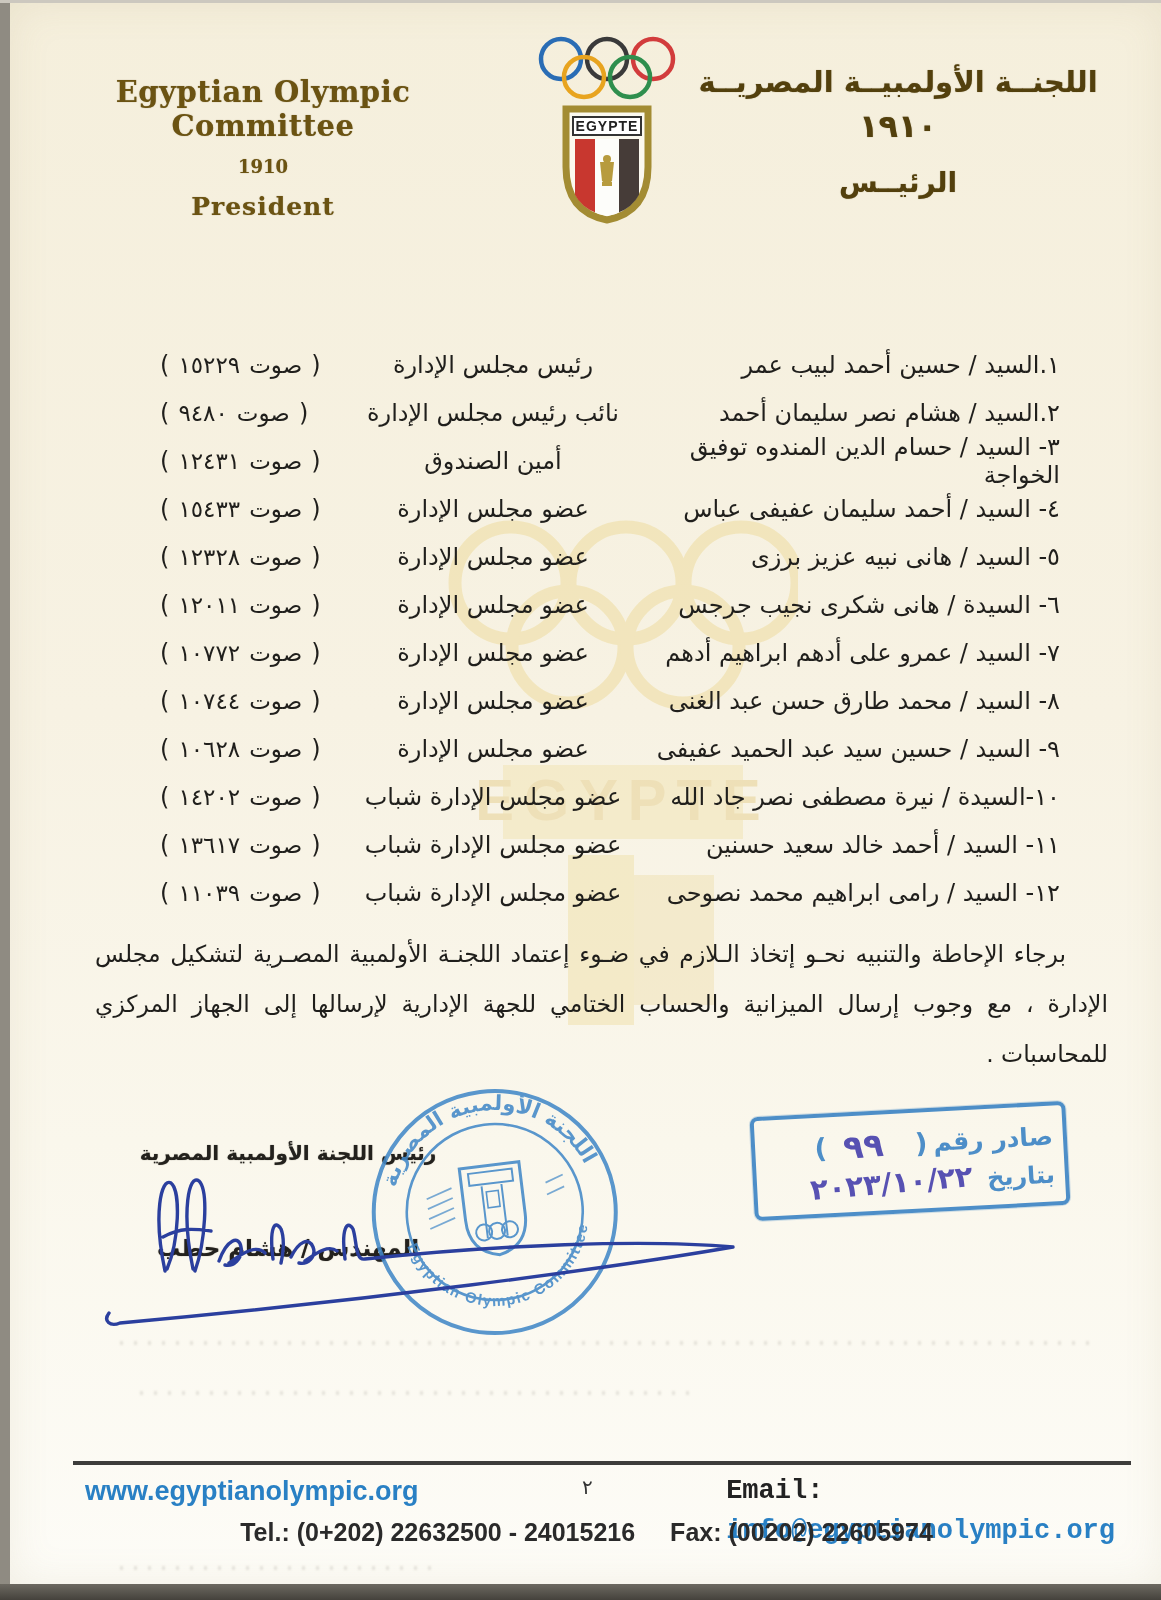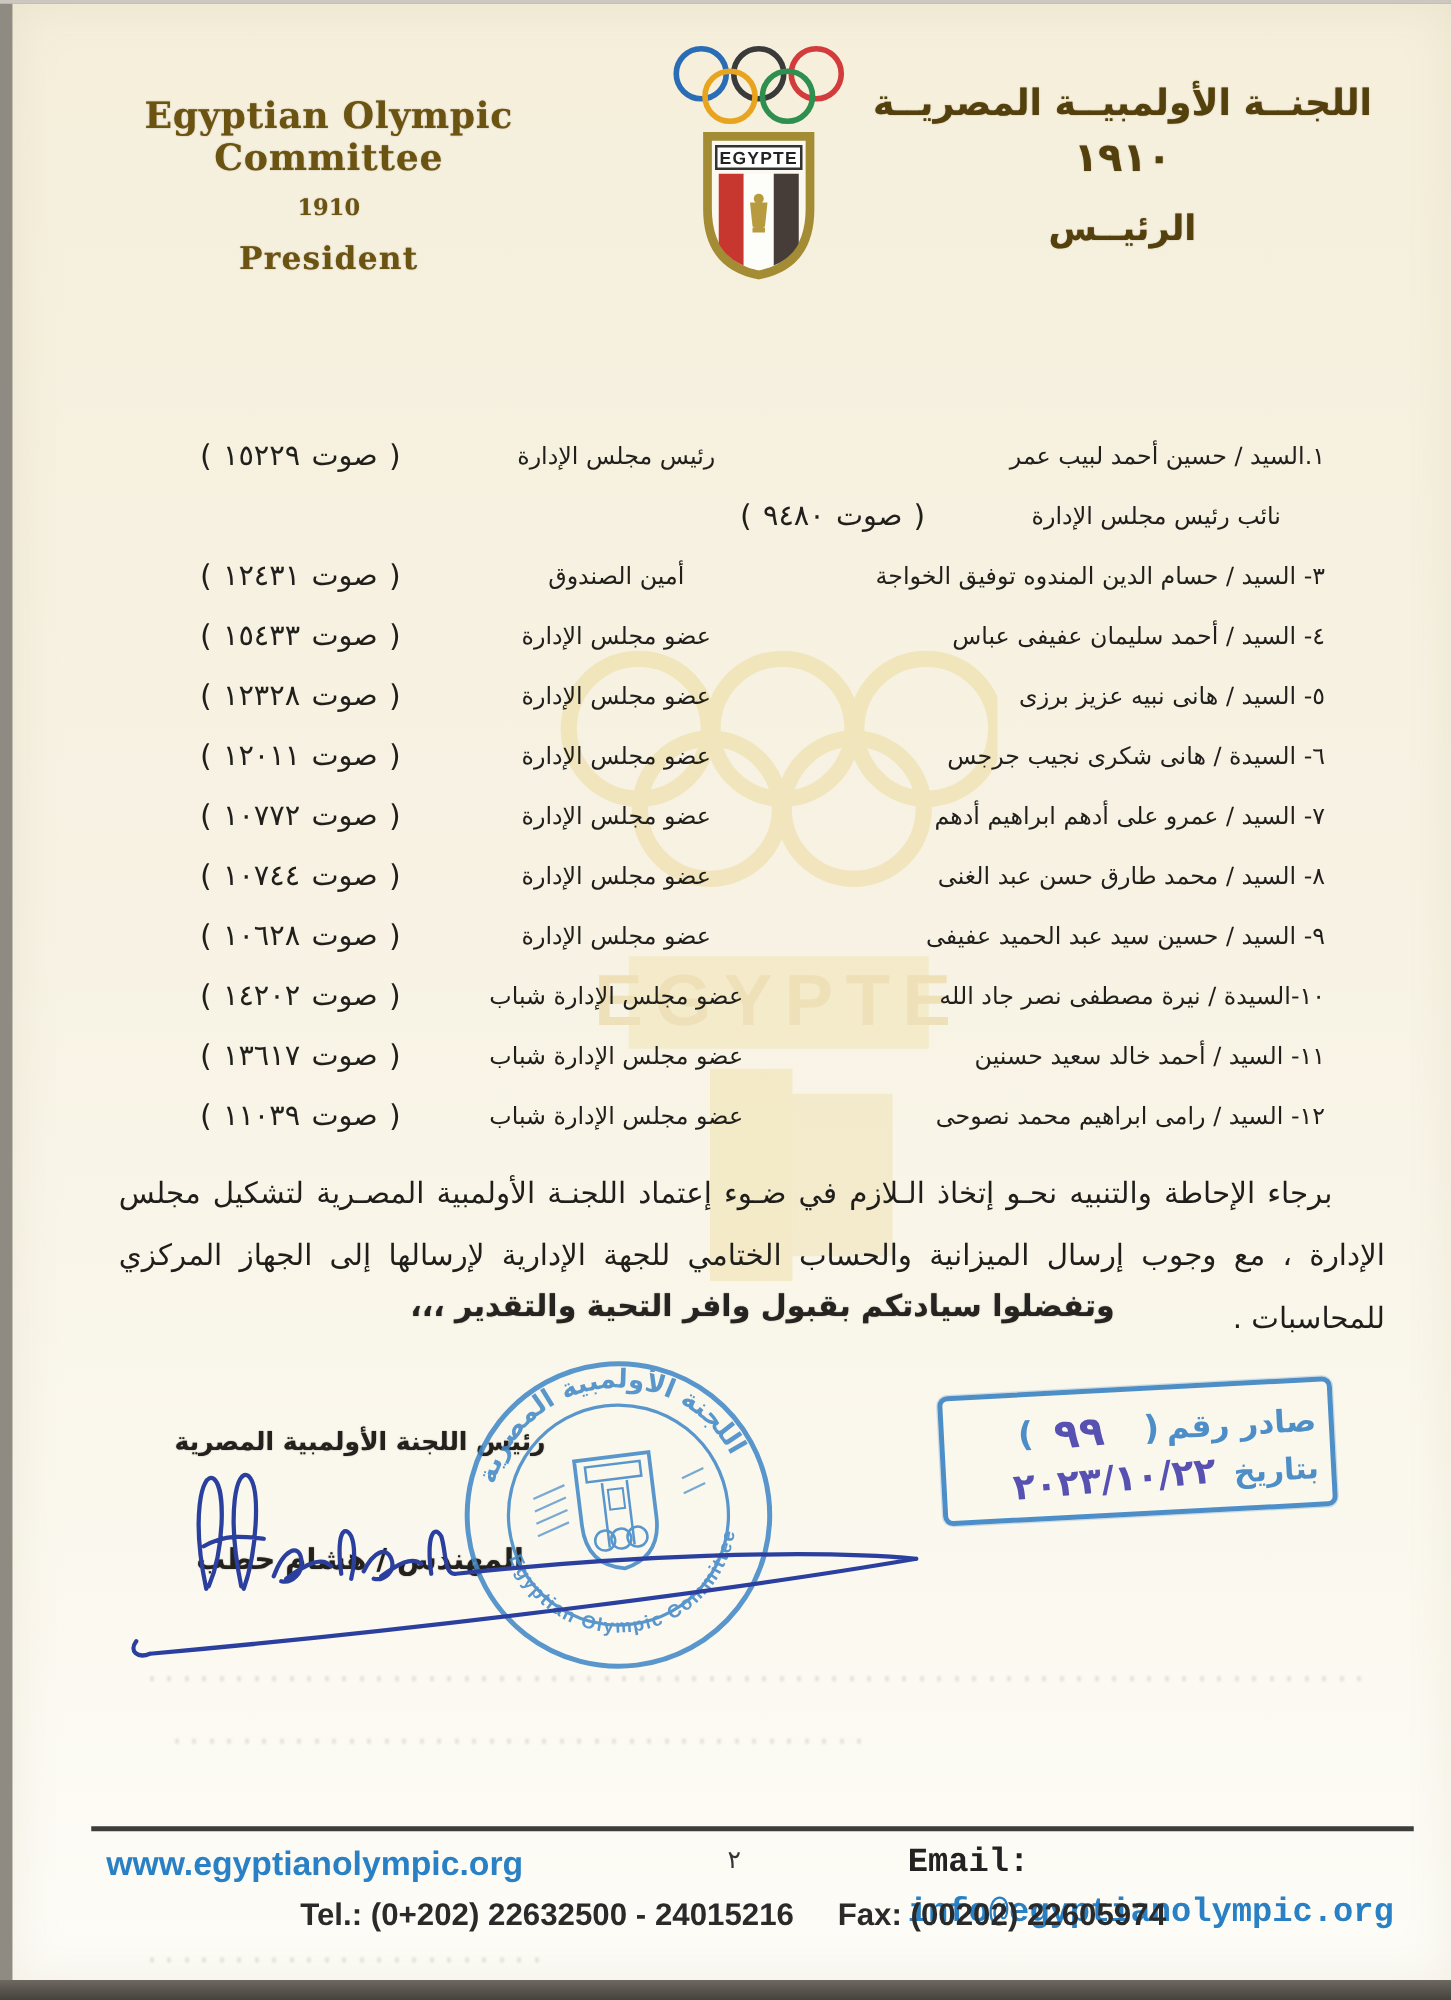--- a/index.html
+++ b/index.html
@@ -30,21 +30,21 @@
   .hdr-right .l2{font-size:32px;margin-top:8px;}
   .hdr-right .l3{font-size:28px;margin-top:21px;}
   .logo{position:absolute;left:497px;top:30px;width:200px;text-align:center;}
 
   
   .watermark{position:absolute;left:438px;top:512px;opacity:.55;z-index:0;pointer-events:none;}
 
   
   .list{position:absolute;left:150px;top:338px;width:900px;direction:rtl;z-index:2;}
   .row{display:flex;align-items:center;height:48px;color:#201f1c;}
-  .cell{font-size:19px;}
+  .cell{font-size:24px;}
   .cell.name{width:48%;text-align:right;}
   .cell.title{width:30%;text-align:center;}
   .cell.votes{width:22%;direction:ltr;display:flex;align-items:center;
     justify-content:flex-start;gap:9px;font-size:23px;}
   .votes .vp{font-size:24px;}
 
   
   .closing{position:absolute;right:55px;left:85px;top:926px;direction:rtl;
     font-size:23.5px;line-height:50px;color:#1f1e1b;text-align:justify;
     text-indent:42px;z-index:2;}
@@ -166,20 +166,21 @@
       <div class="cell name">١.السيد / حسين أحمد لبيب عمر</div>
       <div class="cell title">رئيس مجلس الإدارة</div>
       <div class="cell votes">
         <span class="vp">(</span>
           <span>١٥٢٢٩</span>
           <span>صوت</span>
           <span class="vp">)</span>
       </div>
     </div>
     <div class="row">
+      <div class="cell name">٢.السيد / هشام نصر سليمان أحمد</div>
       <div class="cell title">نائب رئيس مجلس الإدارة</div>
       <div class="cell votes">
         <span class="vp">(</span>
           <span>٩٤٨٠</span>
           <span>صوت</span>
           <span class="vp">)</span>
       </div>
     </div>
     <div class="row">
       <div class="cell name">٣- السيد / حسام الدين المندوه توفيق الخواجة</div>
@@ -277,21 +278,20 @@
       <div class="cell votes">
         <span class="vp">(</span>
           <span>١١٠٣٩</span>
           <span>صوت</span>
           <span class="vp">)</span>
       </div>
     </div>
   </div>
 
   <div class="closing">برجاء الإحاطة والتنبيه نحـو إتخاذ الـلازم في ضـوء إعتماد اللجنـة الأولمبية المصـرية لتشكيل مجلس الإدارة ، مع وجوب إرسال الميزانية والحساب الختامي للجهة الإدارية لإرسالها إلى الجهاز المركزي للمحاسبات .</div>
-  <div class="salutation">وتفضلوا سيادتكم بقبول وافر التحية والتقدير ،،،</div>
 
   <div class="sig-title">رئيس اللجنة الأولمبية المصرية</div>
   <div class="sig-name">المهندس / هشام حطب</div>
 
   <div class="sig-ink">
     <svg width="820" height="190" viewBox="0 0 820 190">
       <path fill="none" stroke="#2b3f9e" stroke-width="3.4" stroke-linecap="round" d="M100,118 C88,62 96,24 106,30 C116,38 114,88 102,116
            M128,116 C116,58 124,20 134,28 C144,38 140,90 130,118
            M98,84 C116,74 130,76 146,78
            M154,108 C162,86 174,82 176,94 C178,106 168,114 160,112

